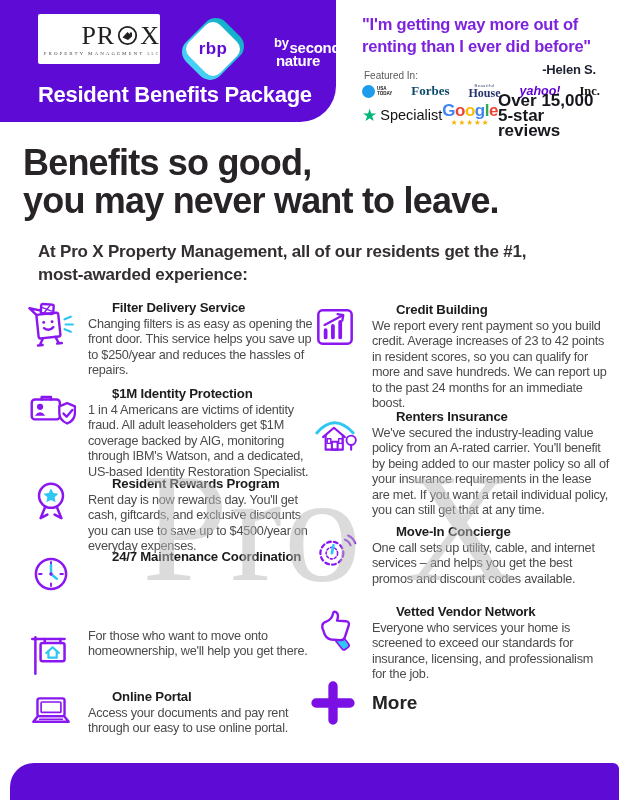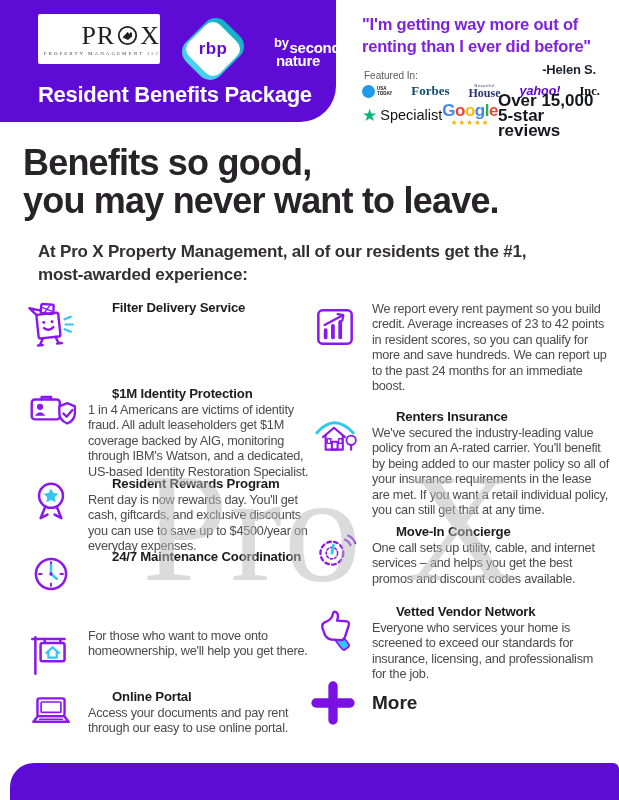--- a/index.html
+++ b/index.html
@@ -182,20 +182,21 @@
         <circle cx="25" cy="20.8" r="1.4" fill="#8a16f0"></circle>
         <g stroke="#2ec6f2" stroke-width="2.1" stroke-linecap="round">
           <path d="M37,18.5 l6,-2.5"></path>
             <path d="M38,23.5 h7"></path>
             <path d="M37,28 l6,2.5"></path>
         </g>
       </svg>
     </span>
     <div class="btext">
       <div class="btitle">Filter Delivery Service</div>
+      <div class="bbody" style="width:228px">Changing filters is as easy as opening the front door. This service helps you save up to $250/year and reduces the hassles of repairs.</div>
     </div>
   </div>
 
   <div class="benefit col-l" style="top:386px">
     <span class="bicon">
       <svg width="50" height="50" viewBox="0 0 48 48" fill="none">
         <g stroke="#8a16f0" stroke-width="2.3" stroke-linecap="round" stroke-linejoin="round">
           <path d="M15,13 v-2.5 h9 v2.5"></path>
           <rect x="5.5" y="13" width="27" height="19" rx="3"></rect>
           <path d="M33,19.5 l7.5,-3 7.5,3 v6 q0,7.5 -7.5,10.5 q-7.5,-3 -7.5,-10.5 z" fill="#fff" stroke-width="2.2" transform="translate(-1,0)"></path>
@@ -289,20 +290,21 @@
       <svg width="50" height="50" viewBox="0 0 48 48" fill="none">
         <g stroke="#8a16f0" stroke-linecap="round" stroke-linejoin="round">
           <rect x="8" y="8" width="32" height="32" rx="4" stroke-width="2.4"></rect>
           <path d="M15,34 v-7 M22,34 v-11 M29,34 v-15" stroke-width="3.6"></path>
           <path d="M14,22 L31.5,12.8" stroke-width="2.2"></path>
           <path d="M32,12.5 l-5.5,-0.8 M32,12.5 l-1,5.3" stroke-width="2.2"></path>
         </g>
       </svg>
     </span>
     <div class="btext">
+      <div class="btitle">Credit Building</div>
       <div class="bbody" style="width:236px">We report every rent payment so you build credit. Average increases of 23 to 42 points in resident scores, so you can qualify for more and save hundreds. We can report up to the past 24 months for an immediate boost.</div>
     </div>
   </div>
 
   <div class="benefit col-r" style="top:409px">
     <span class="bicon">
       <svg width="50" height="50" viewBox="0 0 48 48" fill="none">
         <path d="M6.5,23 q17,-19.5 35,0" stroke="#2ec6f2" stroke-width="2.8" stroke-linecap="round"></path>
         <g stroke="#8a16f0" stroke-width="2" stroke-linecap="round" stroke-linejoin="round">
           <path d="M12.5,27 l10.5,-9 10.5,9"></path>

